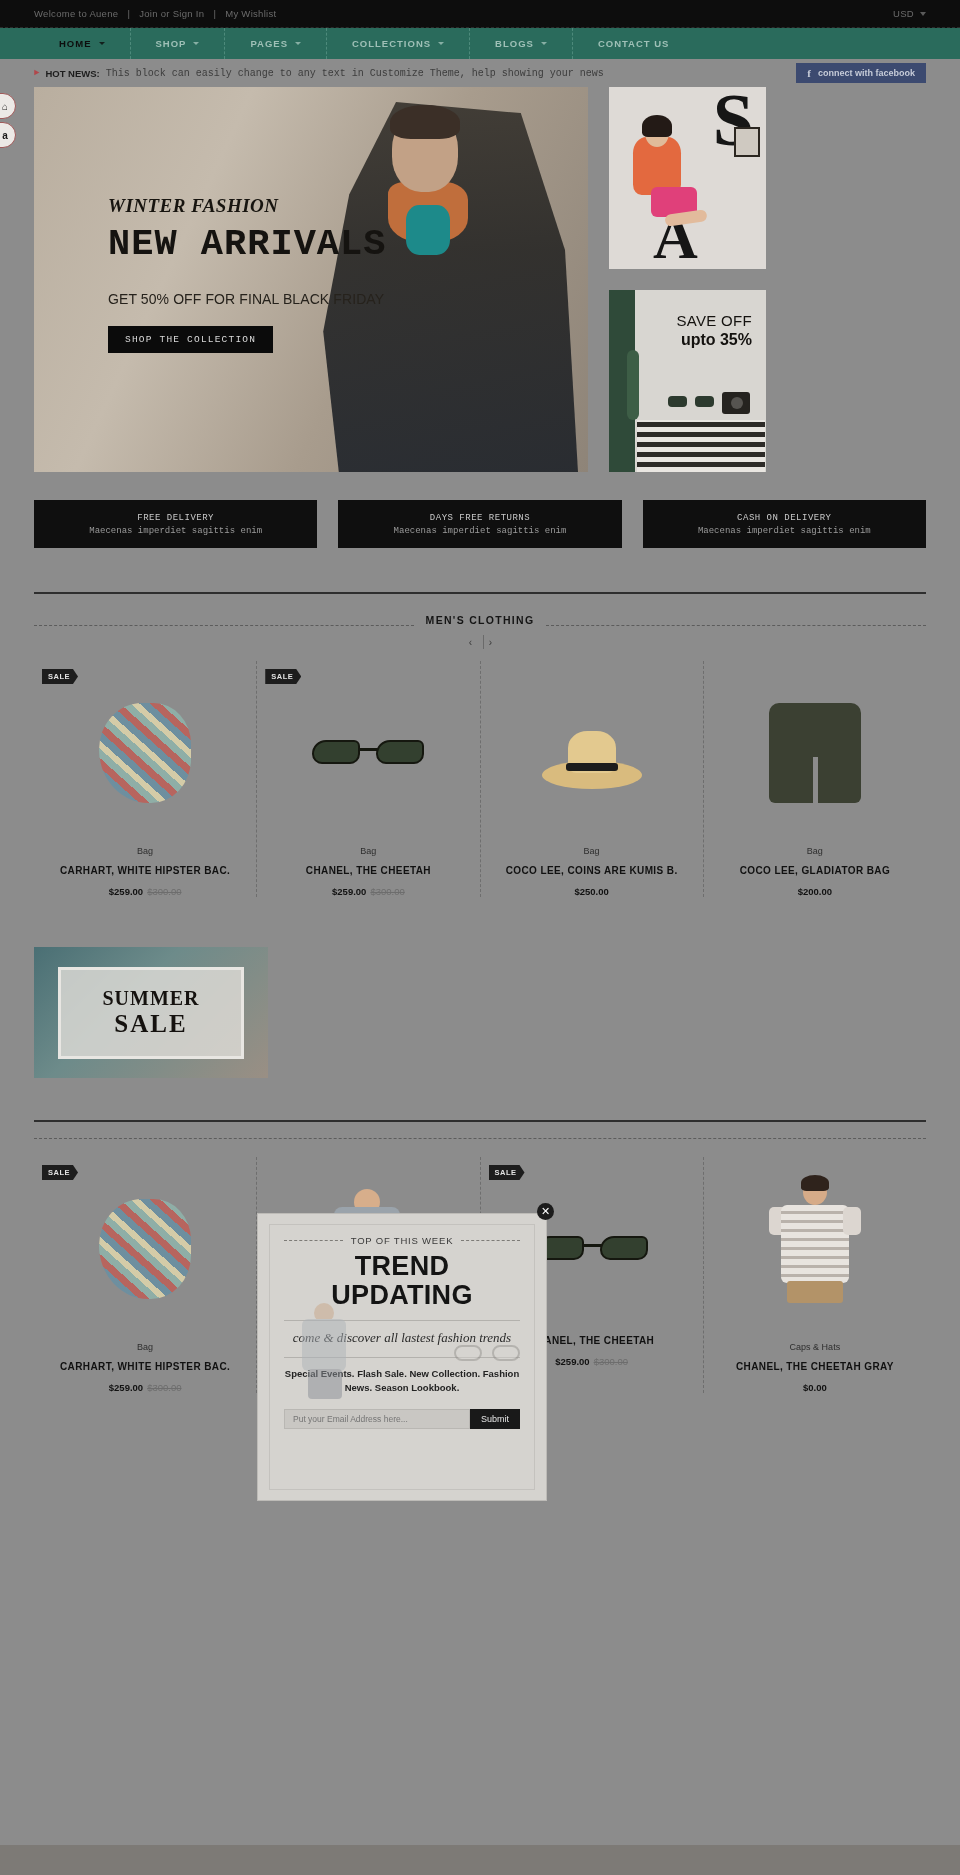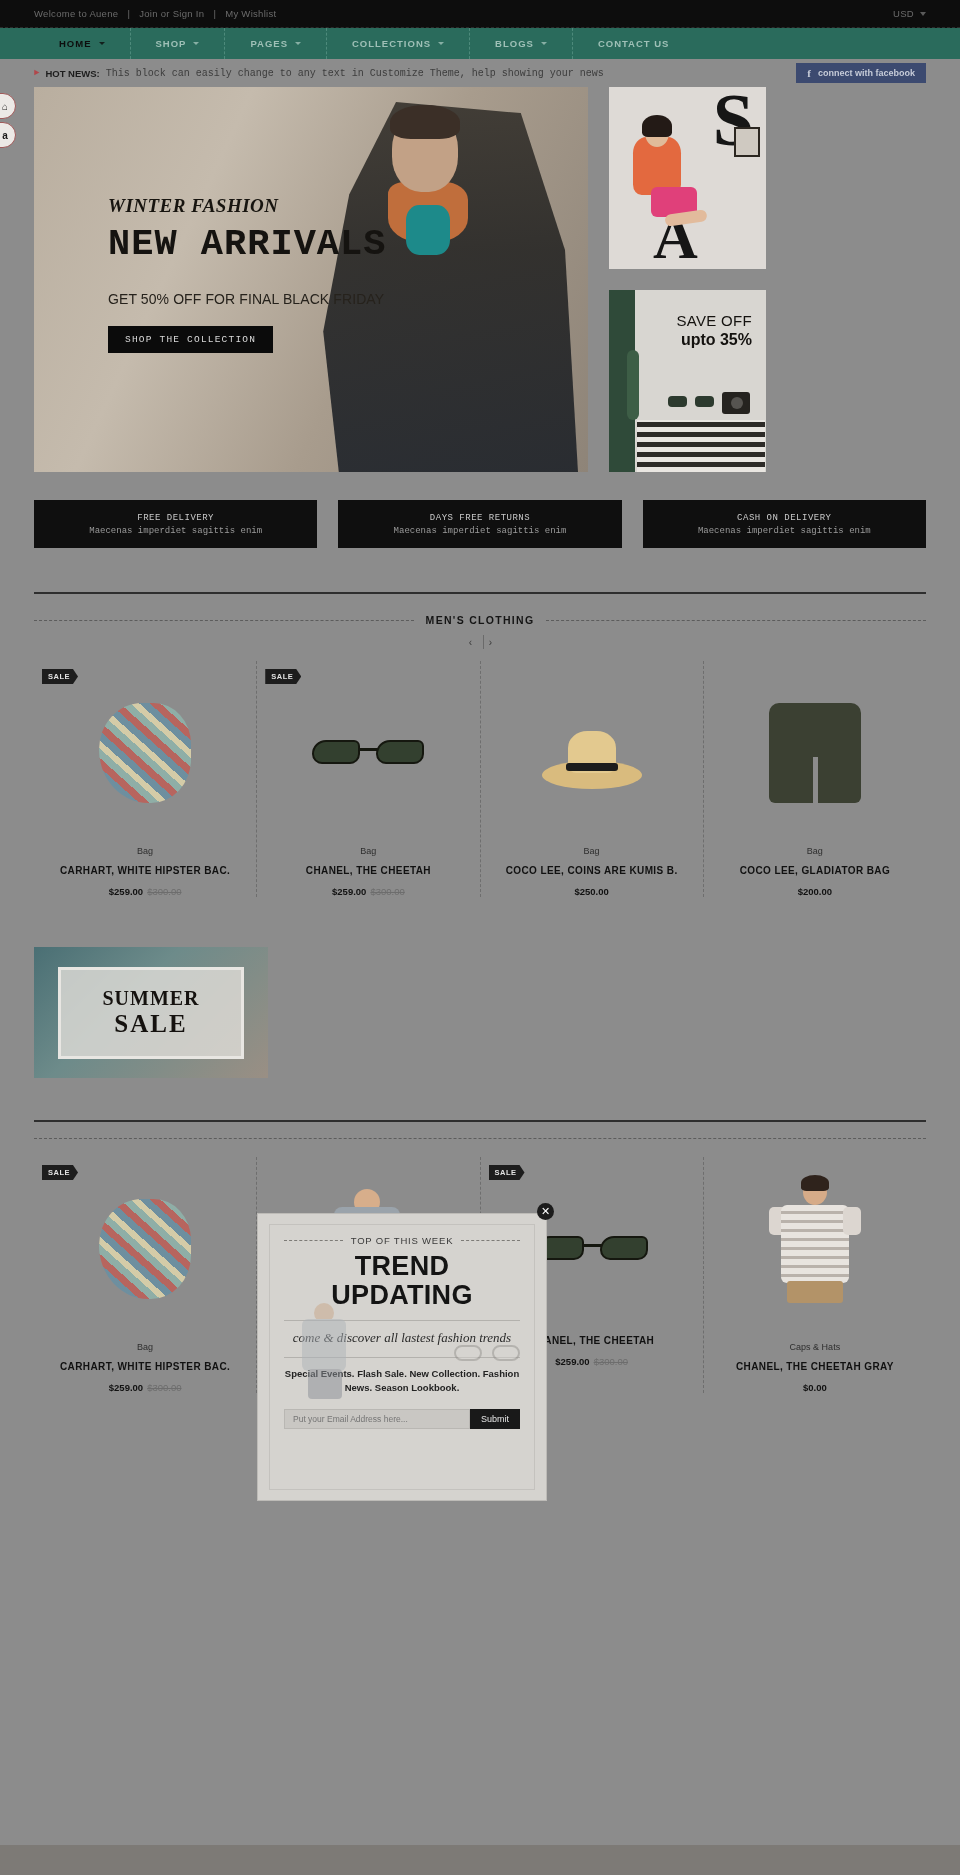--- a/index.html
+++ b/index.html
@@ -183,21 +183,21 @@
     flex: 1; background: #0f0f0f; height: 48px;
     display: flex; flex-direction: column; align-items: center; justify-content: center;
     font-family: "Liberation Mono", monospace; gap: 3px;
   }
   .feat-t { color: #c9c9c9; font-size: 9px; letter-spacing: .5px; }
   .feat-s { color: #9a9a9a; font-size: 9px; }
 
   
   .section-rule { margin: 28px 34px 0; border-top: 2px solid #2e2e2e; }
   .section-head {
-    margin: 20px 34px 0; display: flex; align-items: center; gap: 12px;
+    margin: 20px 34px 0; display: flex; align-items: flex-end; gap: 12px;
   }
   .dashline { flex: 1; border-top: 1px dashed #5c5c5c; }
   .section-title { font-size: 10.5px; font-weight: bold; color: #151515; letter-spacing: 1.3px; }
   .carousel-nav { display: flex; justify-content: center; gap: 6px; margin-top: 9px; }
   .cnav {
     width: 14px; height: 14px; display: flex; align-items: center; justify-content: center;
     font-size: 10px; color: #3a3a3a; cursor: pointer;
     border-left: 1px solid transparent;
   }
   .cnav.right { border-left: 1px solid #6a6a6a; }

